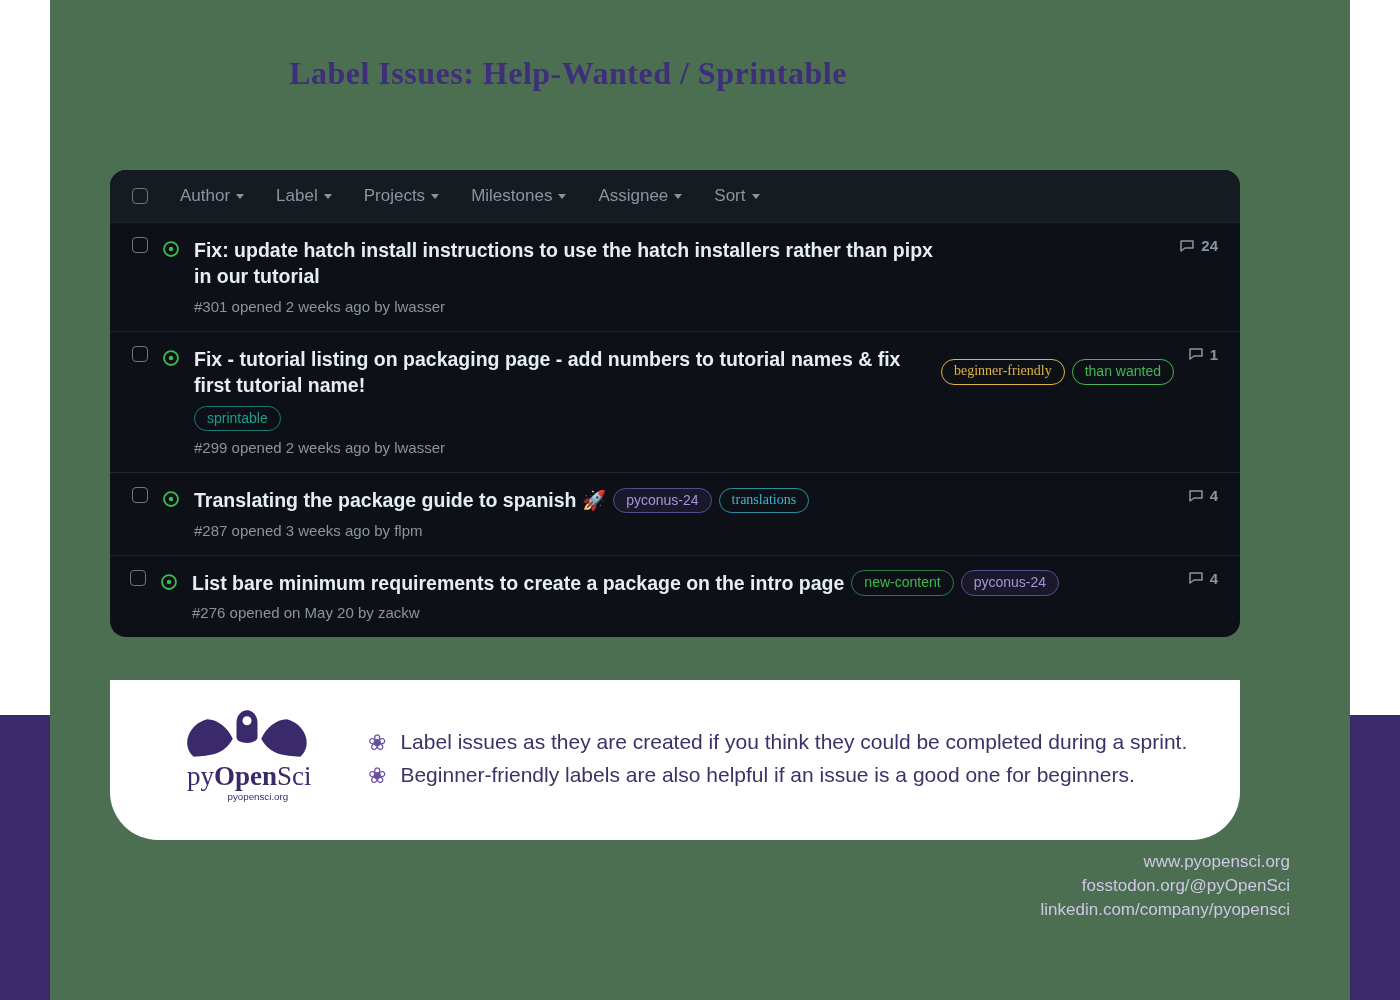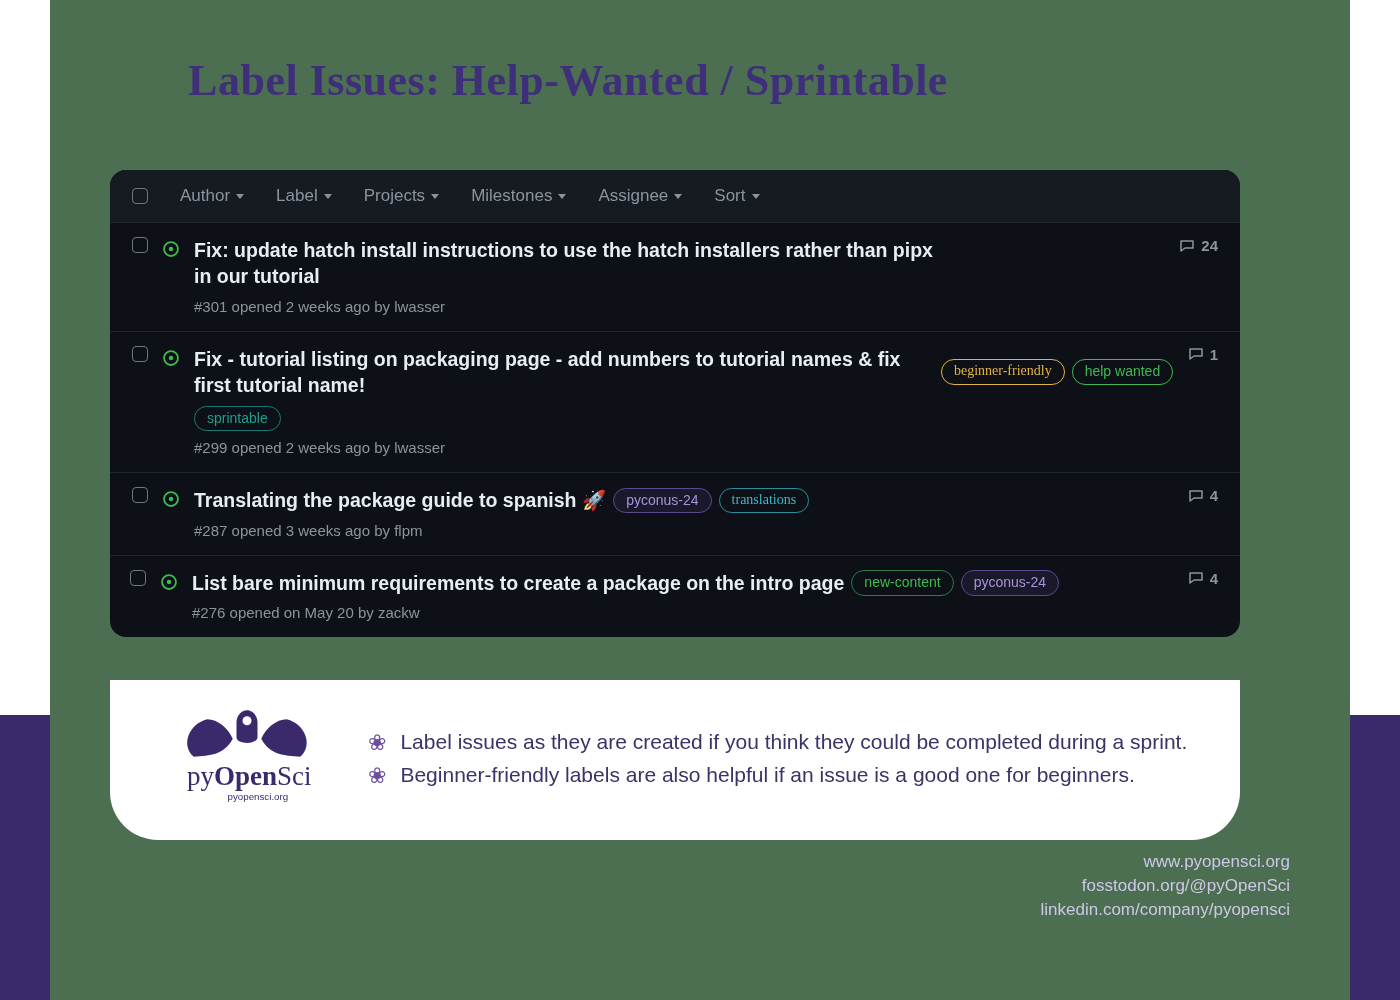--- a/index.html
+++ b/index.html
@@ -28,21 +28,21 @@
     background: #3a2a6c;
   }
   .slide-title {
     position: absolute;
     top: 55px;
     left: 0;
     width: 1036px;
     text-align: center;
     font-family: Georgia, "Times New Roman", serif;
     font-weight: 700;
-    font-size: 44px;
+    font-size: 32px;
     color: #3f2e7a;
     letter-spacing: 0.5px;
   }
 
   
   .gh {
     position: absolute;
     left: 60px;
     top: 170px;
     width: 1130px;
@@ -240,21 +240,21 @@
       <div class="gh-row">
         <span class="gh-check"></span>
         <span class="gh-openicon"><svg width="18" height="18" viewBox="0 0 16 16">
             <circle cx="8" cy="8" r="6.2" fill="none" stroke="#3fb950" stroke-width="1.6"></circle>
             <circle cx="8" cy="8" r="2" fill="#3fb950"></circle>
           </svg></span>
         <div class="gh-body">
           <div class="gh-title-line">
             <span class="gh-title">Fix - tutorial listing on packaging page - add numbers to tutorial names &amp; fix first tutorial name!</span>
             <span class="gh-label lbl-beginner">beginner-friendly</span>
-            <span class="gh-label lbl-help">help wanted</span>
+            <span class="gh-label lbl-help">than wanted</span>
             <span class="gh-label lbl-sprint">sprintable</span>
           </div>
           <div class="gh-meta">#299 opened 2 weeks ago by lwasser</div>
         </div>
         <div class="gh-comments">
           <svg width="16" height="16" viewBox="0 0 16 16">
             <path fill="none" stroke="#8b949e" stroke-width="1.5" stroke-linejoin="round" d="M2 3 h12 a0 0 0 0 1 0 0 v7 h-8 l-4 3 v-3 z"></path>
           </svg>
           <span>1</span>
         </div>

